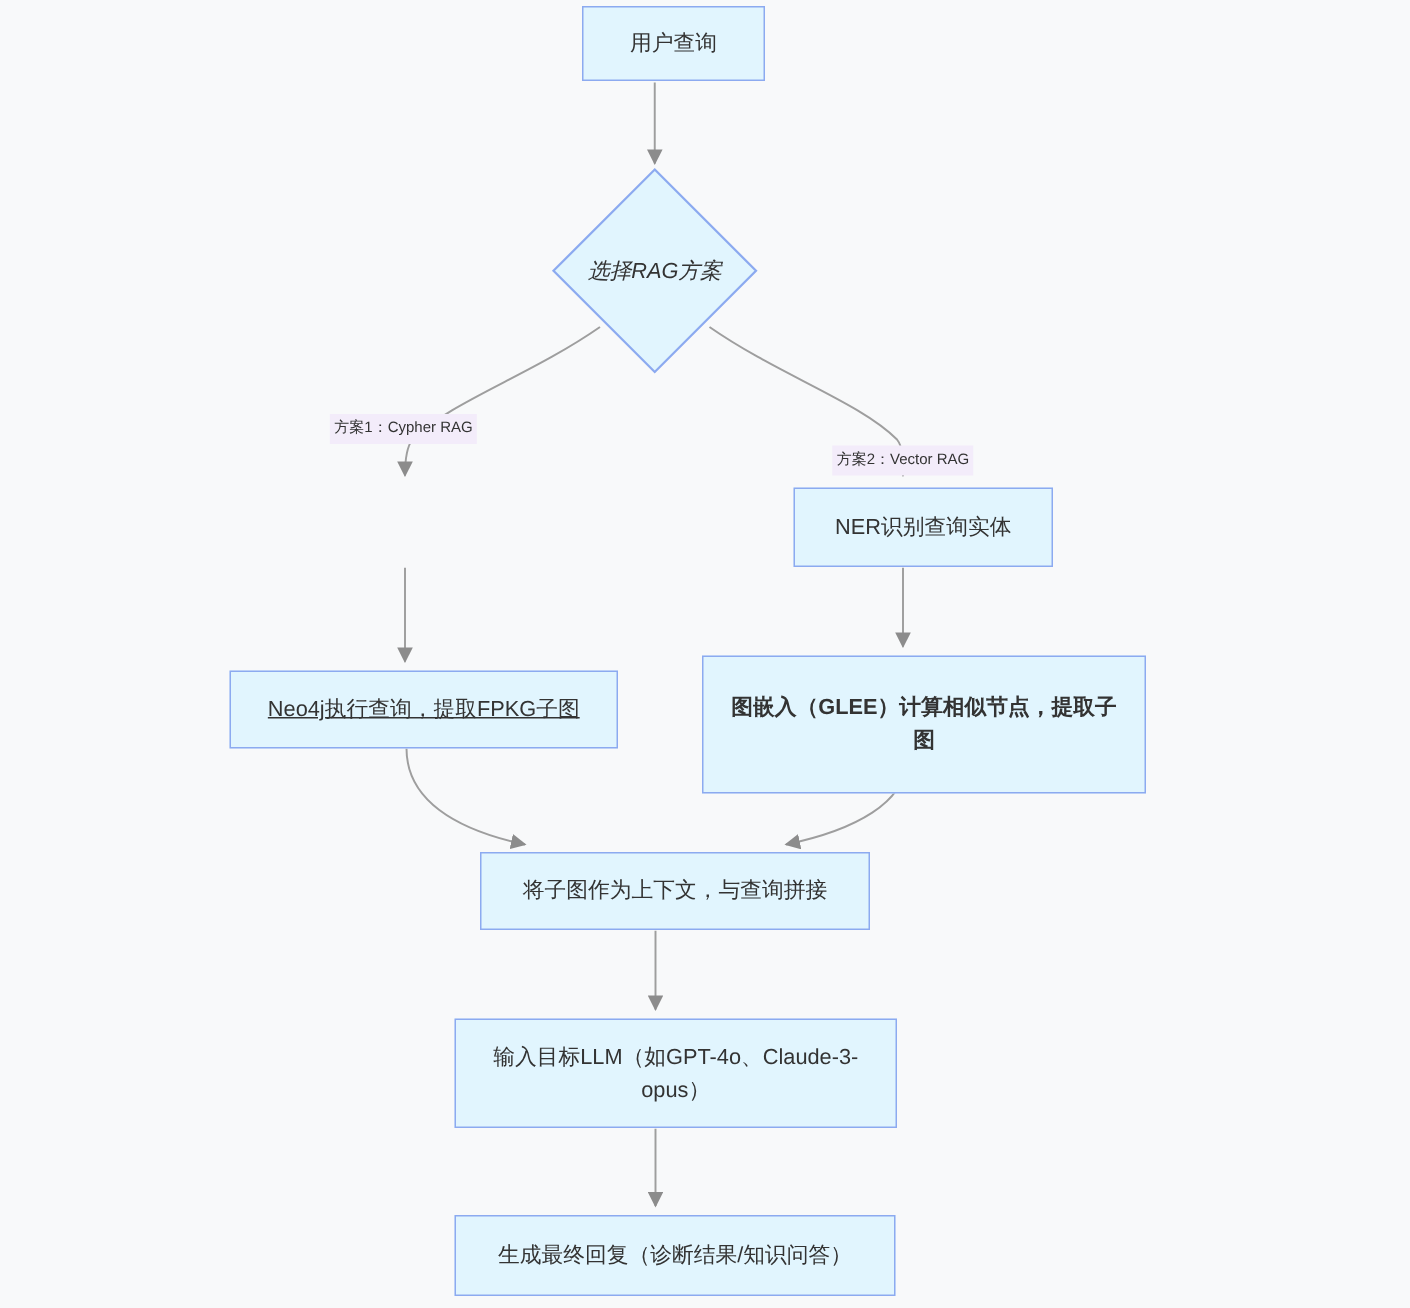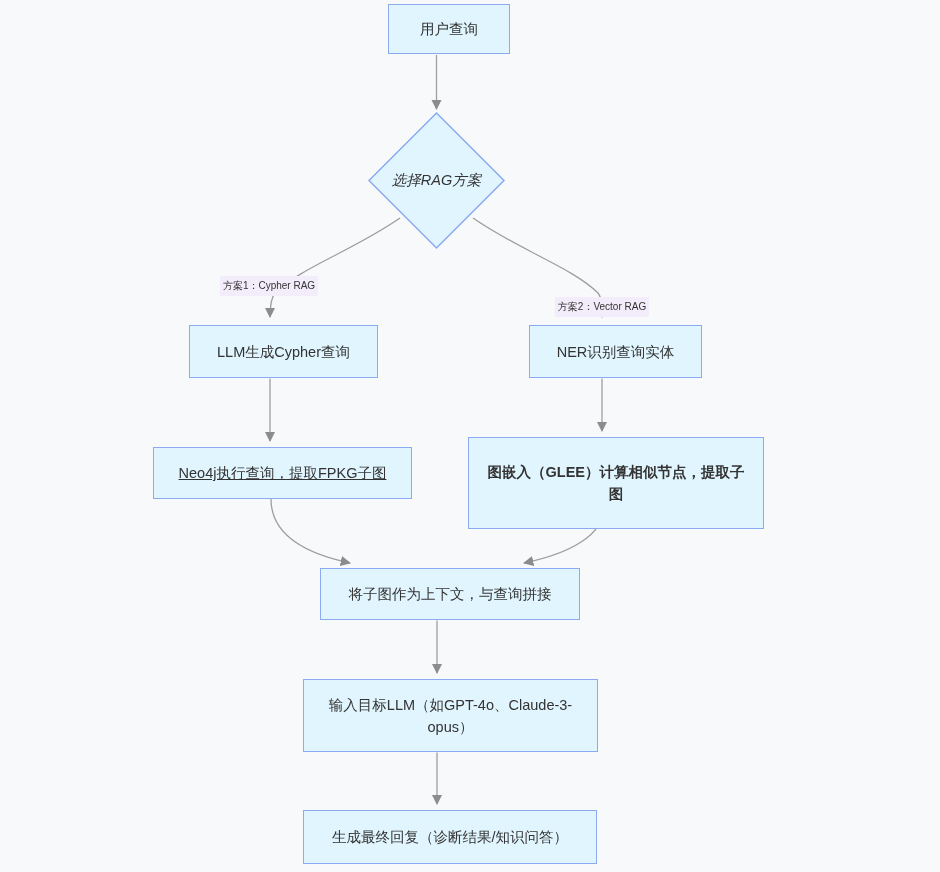--- a/index.html
+++ b/index.html
@@ -82,21 +82,20 @@
   </svg>
 
   <div class="node" style="left:375px; top:4px; width:122px; height:50px;">用户查询</div>
 
   <div class="diamond-text" style="left:366px; top:166px; width:141px; height:28px;">选择RAG方案</div>
 
   <div class="edge-label" style="left:269px; top:286px;">方案1：Cypher RAG</div>
 
   <div class="edge-label" style="left:602px; top:287px;margin-top:20px;">方案2：Vector RAG</div>
 
-  <div class="node" style="left:176px; top:325px; width:189px; height:53px;">LLM生成Cypher查询</div>
 
   <div class="node" style="left:516px; top:325px; width:173px; height:53px;">NER识别查询实体</div>
 
   <div class="node" style="left:140px; top:447px; width:259px; height:52px;text-decoration:underline;">Neo4j执行查询，提取FPKG子图</div>
 
   <div class="node" style="left:455px; top:437px; width:296px; height:92px;font-weight:bold;">图嵌入（GLEE）计算相似节点，提取子图</div>
 
   <div class="node" style="left:307px; top:568px; width:260px; height:52px;">将子图作为上下文，与查询拼接</div>
 
   <div class="node" style="left:290px; top:679px; width:295px; height:73px;">输入目标LLM（如GPT-4o、Claude-3-opus）</div>

